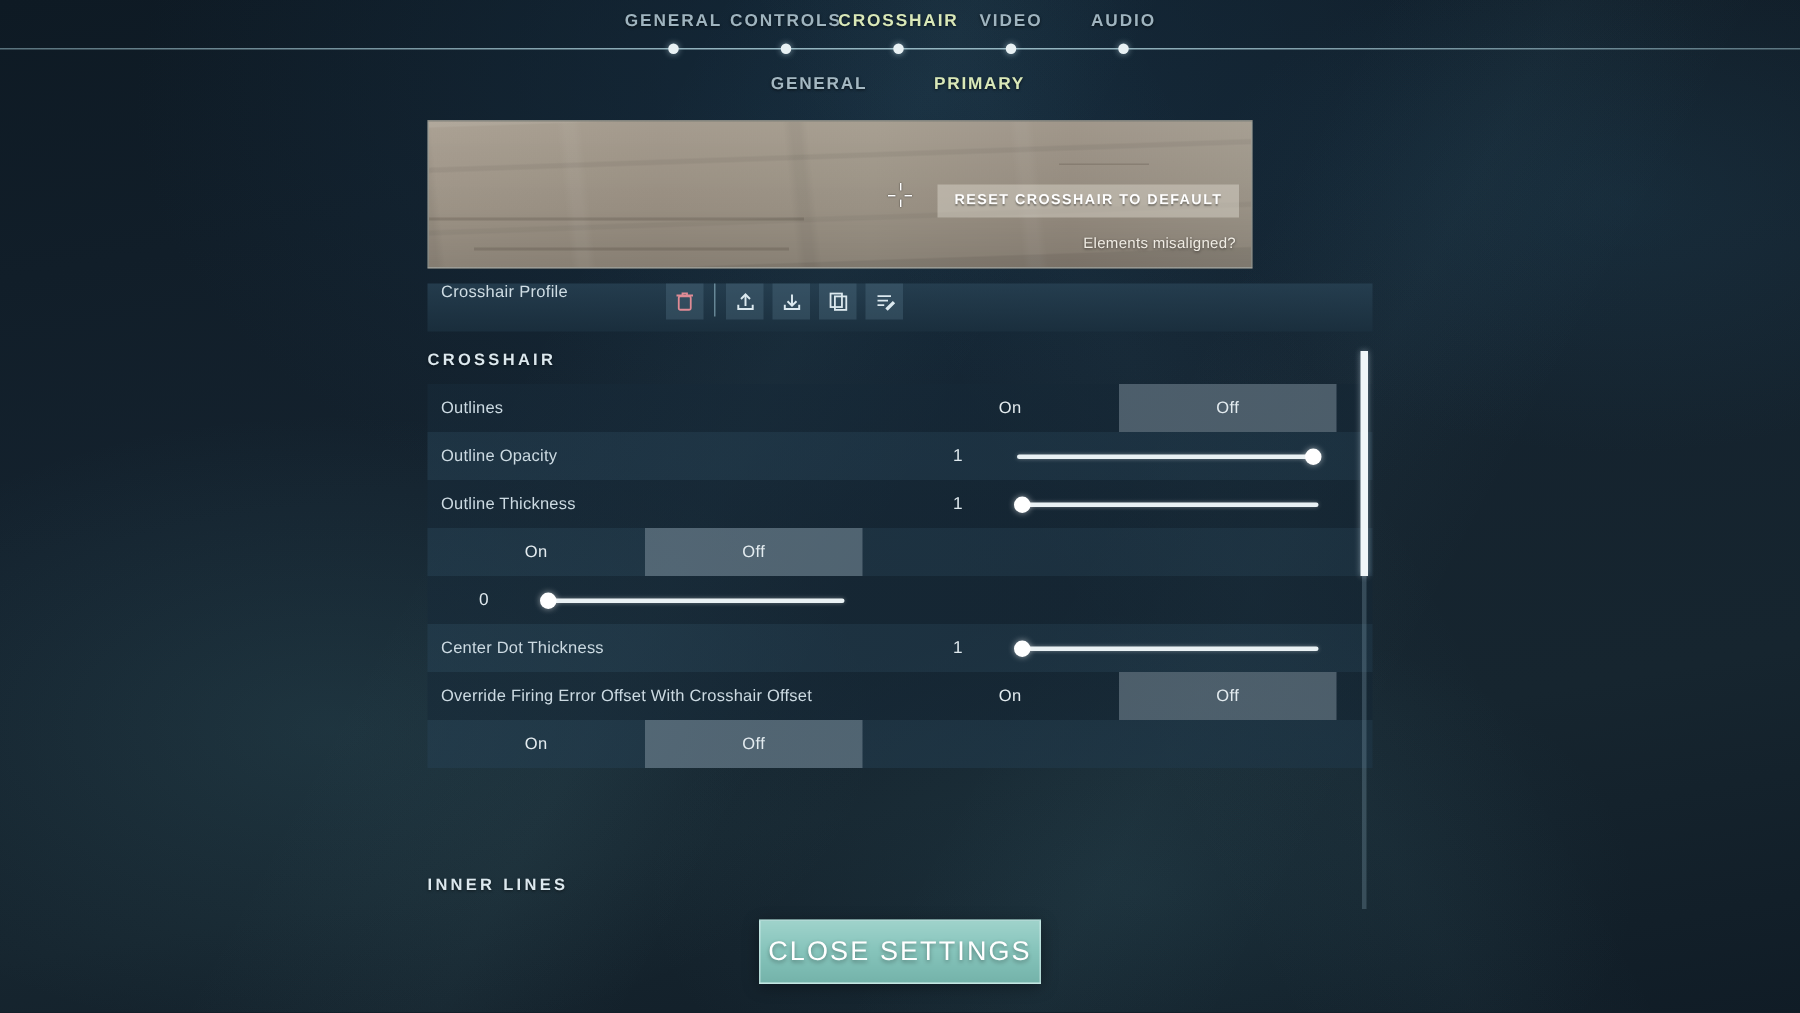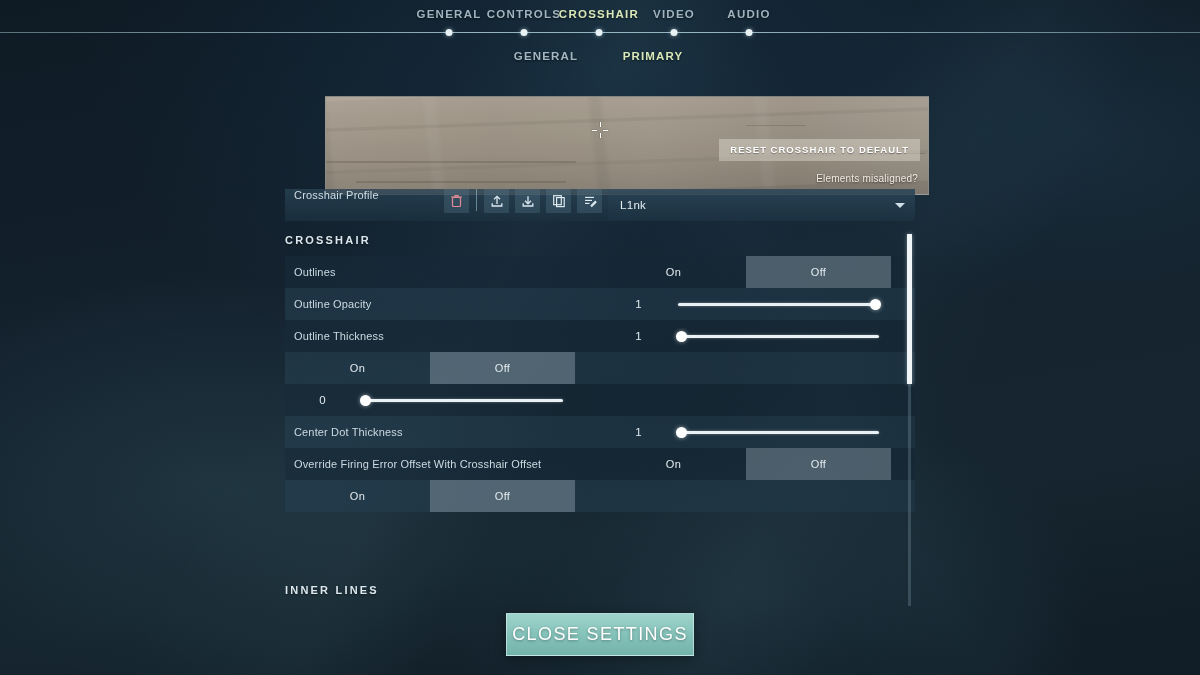--- a/index.html
+++ b/index.html
@@ -62,28 +62,27 @@
     transform: translateX(-50%);
     font-size: 11.5px; letter-spacing: 1.15px; font-weight: 700;
     color: #a4b8c2;
     white-space: nowrap;
     text-shadow: 0 1px 2px rgba(0,0,0,0.6);
   }
   .subtab.active { color: #d9e8b8; }
 
   
   .preview {
-    position: absolute; left: 285px; top: 96px; width: 604px; height: 99px;
+    position: absolute; left: 285px; top: 80px; width: 550px; height: 99px;
     background:
       linear-gradient(180deg, rgba(255,255,255,0.05), rgba(0,0,0,0.06) 60%, rgba(0,0,0,0.16)),
       linear-gradient(92deg, #a69c8e 0%, #a09688 28%, #a39a8c 54%, #9b9184 78%, #a29a8d 100%);
     border: 1px solid rgba(120,150,165,0.25);
     box-sizing: border-box;
     overflow: hidden;
-    margin-left: 40px;
   }
   .preview-grain {
     position: absolute; inset: 0;
     background:
       linear-gradient(178deg, rgba(255,255,255,0.07) 0 3%, rgba(0,0,0,0) 4% 26%, rgba(0,0,0,0.05) 27% 29%, rgba(0,0,0,0) 30% 62%, rgba(0,0,0,0.04) 63% 65%, rgba(0,0,0,0) 66% 88%, rgba(0,0,0,0.07) 89% 100%),
       linear-gradient(84deg, rgba(0,0,0,0.05) 0 1%, rgba(0,0,0,0) 2% 17%, rgba(255,255,255,0.04) 18% 19%, rgba(0,0,0,0) 20% 44%, rgba(0,0,0,0.045) 45% 46%, rgba(0,0,0,0) 47% 71%, rgba(255,255,255,0.035) 72% 73%, rgba(0,0,0,0) 74% 100%);
   }
   .preview-crack {
     position: absolute; background: rgba(70,60,48,0.22);
   }
@@ -331,24 +330,20 @@
 
     <div class="icon-btn">
       <svg width="14" height="14" viewBox="0 0 14 14">
         <line x1="2" y1="3.4" x2="11" y2="3.4" stroke="#dce9ef" stroke-width="1.2"></line>
         <line x1="2" y1="6.4" x2="9" y2="6.4" stroke="#dce9ef" stroke-width="1.2"></line>
         <line x1="2" y1="9.4" x2="6.5" y2="9.4" stroke="#dce9ef" stroke-width="1.2"></line>
         <path d="M8 11.6 L12.2 7.4 L13 8.2 L8.8 12.4 Z" fill="none" stroke="#dce9ef" stroke-width="1.1"></path>
       </svg>
     </div>
 
-    <div class="profile-value-wrap">
-      <span class="profile-value">L1nk</span>
-      <span class="caret"></span>
-    </div>
   </div>
 
   <div class="section-title" id="crosshair-title">CROSSHAIR</div>
   <div class="section-title" id="inner-title">INNER LINES</div>
 
   <div class="rows" id="rows">
       <div class="row even">
         <div class="row-label">Outlines</div>
         <div class="toggle on-opt">On</div>
         <div class="toggle on-opt sel">Off</div>

